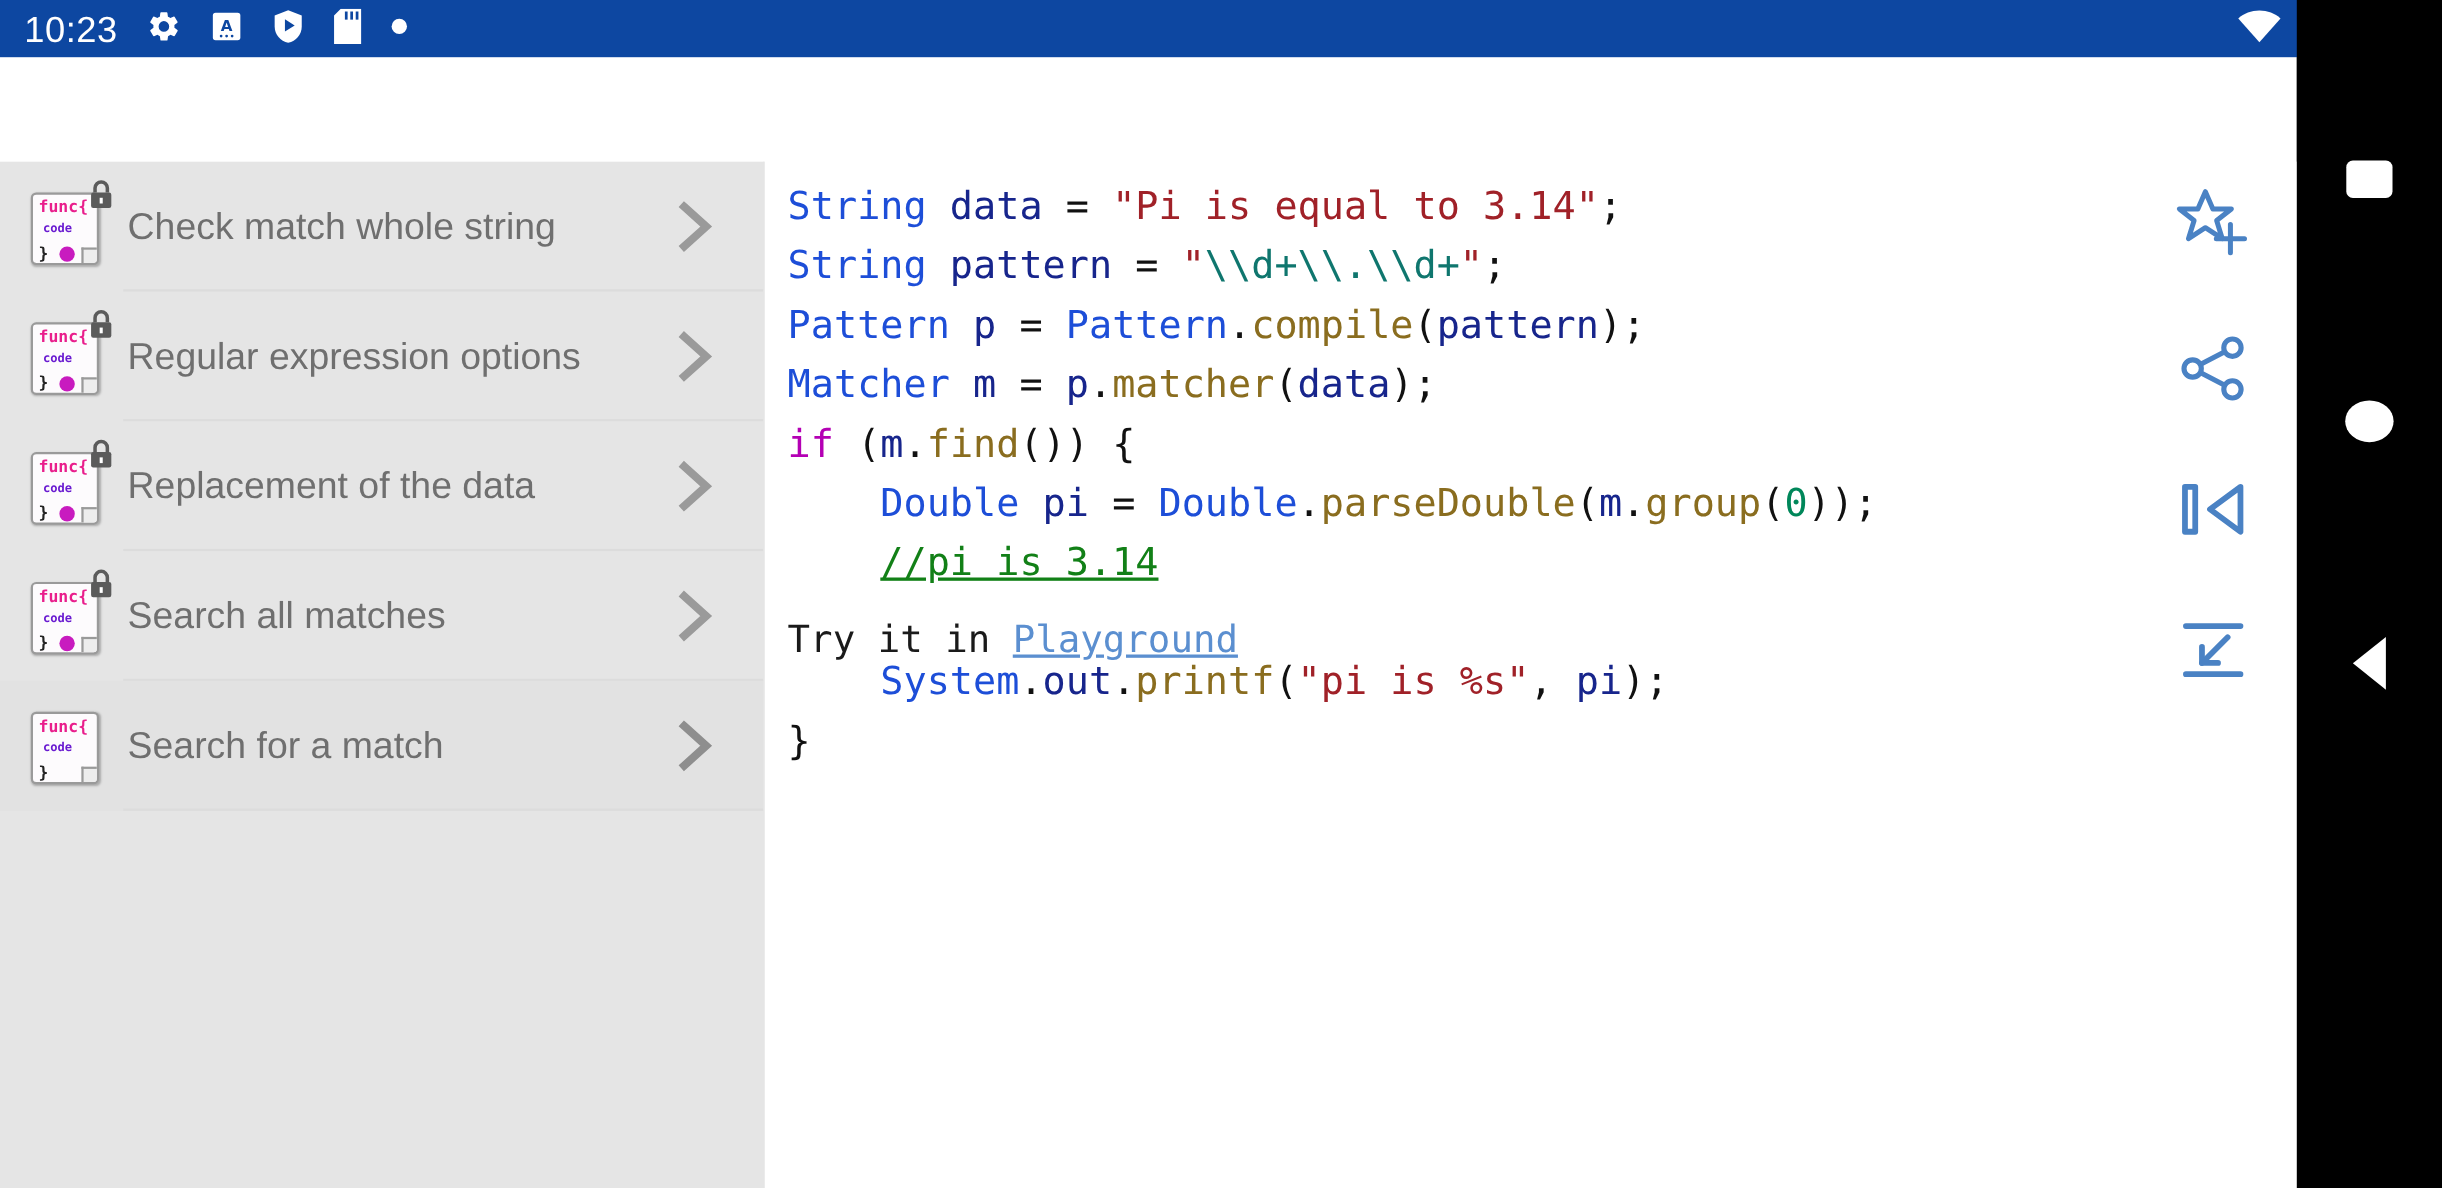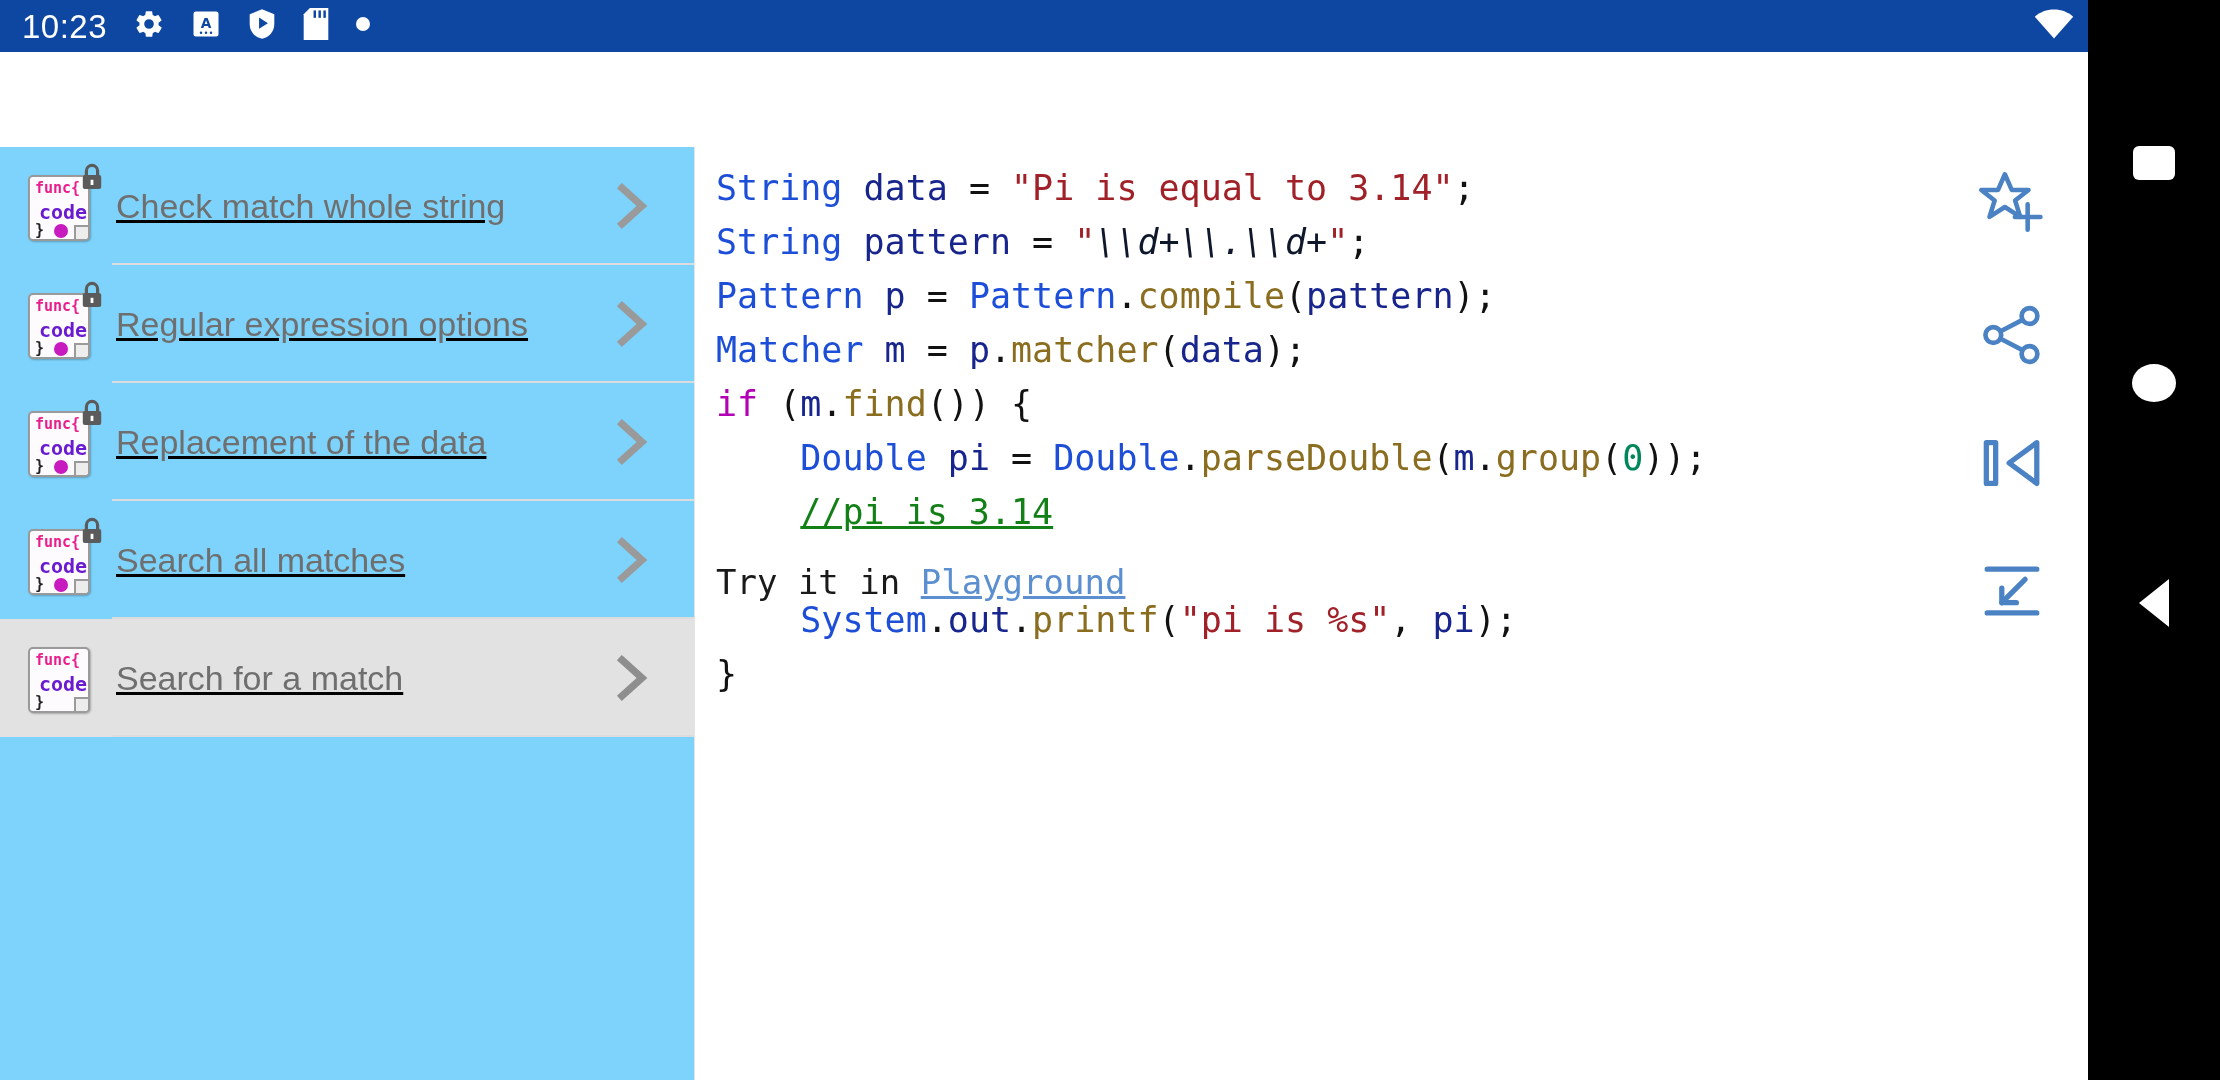--- a/index.html
+++ b/index.html
@@ -33,40 +33,40 @@
   .appbar-title { color: #fff; font-size: 38px; margin-left: 26px; white-space: nowrap; }
   .appbar-actions { margin-left: auto; display: flex; align-items: center; gap: 58px; padding-right: 34px; }
   .appbar-btn { width: 72px; height: 72px; display: flex; align-items: center; justify-content: center; }
 
   
   .body-area { position: absolute; left: 0; top: 147px; width: 2088px; height: 933px; background: #fff; }
 
   
   .sidebar {
     position: absolute; left: 0; top: 0; width: 695px; height: 933px;
-    background: #7dd3fc; border-right: 1px solid #E4E4E4; overflow: hidden; text-decoration: underline;
+    background: #e5e5e5; border-right: 1px solid #E4E4E4; overflow: hidden;
   }
   .list-item {
     position: relative; display: flex; align-items: center;
     padding: 0 26px 0 18px; min-height: 118px;
   }
   .list-item.selected { background: #E2E2E2; }
   .li-icon-wrap { position: relative; width: 86px; flex: 0 0 86px; height: 86px; }
   .code-doc {
     position: absolute; left: 10px; top: 12px; width: 62px; height: 66px;
     background: #FDFBFD; border: 2px solid #9A9A9A; border-radius: 5px;
     box-shadow: 1px 1px 2px rgba(0,0,0,.25);
     overflow: hidden;
   }
   .code-doc .corner {
     position: absolute; right: -1px; bottom: -1px; width: 15px; height: 15px;
     background: #EDEDED; border-left: 2px solid #9A9A9A; border-top: 2px solid #9A9A9A;
   }
   .cd-l1 { position: absolute; left: 5px; top: 4px; font-size: 15px; color: #E91E8C; font-family: "DejaVu Sans Mono", monospace; font-weight: bold; line-height: 1; }
-  .cd-l2 { position: absolute; left: 9px; top: 25px; font-size: 20px; color: #6A1BD1; font-family: "DejaVu Sans Mono", monospace; font-weight: bold; line-height: 1; }
+  .cd-l2 { position: absolute; left: 9px; top: 25px; font-size: 11px; color: #6A1BD1; font-family: "DejaVu Sans Mono", monospace; font-weight: bold; line-height: 1; }
   .cd-l3 { position: absolute; left: 5px; top: 46px; font-size: 15px; color: #222; font-family: "DejaVu Sans Mono", monospace; font-weight: bold; line-height: 1; }
   .cd-dot { position: absolute; left: 24px; top: 47px; width: 14px; height: 14px; border-radius: 50%; background: #C81BBF; }
   .lock-badge { position: absolute; left: 62px; top: 0px; }
   .li-label { flex: 1; font-size: 34px; color: #6F6F6F; line-height: 1.18; padding-left: 12px; padding-right: 10px; }
   .li-chevron { flex: 0 0 70px; display: flex; align-items: center; justify-content: center; }
   .li-divider { position: absolute; left: 112px; right: 0; bottom: 0; height: 2px; background: #DCDCDC; }
 
   
   .codepane { position: absolute; left: 696px; top: 0; right: 0; height: 933px; background: #fff; }
   .code {
@@ -78,21 +78,21 @@
   .playground-line {
     position: absolute; left: 20px; top: 415px;
     font-family: "DejaVu Sans Mono", monospace; font-size: 34px; color: #1a1a1a;
   }
   .playground-link { color: #5B8FD0; text-decoration: underline; }
 
   
   .t-type    { color: #1d4ed8; }
   .t-var     { color: #17258C; }
   .t-str     { color: #A02128; }
-  .t-esc     { color: #0f172a; font-style: italic; }
+  .t-esc     { color: #0f766e; }
   .t-method  { color: #8A6D1F; }
   .t-kw      { color: #B400B4; }
   .t-num     { color: #00875A; }
   .t-plain   { color: #111111; }
   .t-comment { color: #128017; text-decoration: underline; }
 
   
   .action-rail {
     position: absolute; right: 16px; top: 10px; width: 120px;
     display: flex; flex-direction: column; align-items: center; gap: 28px;

